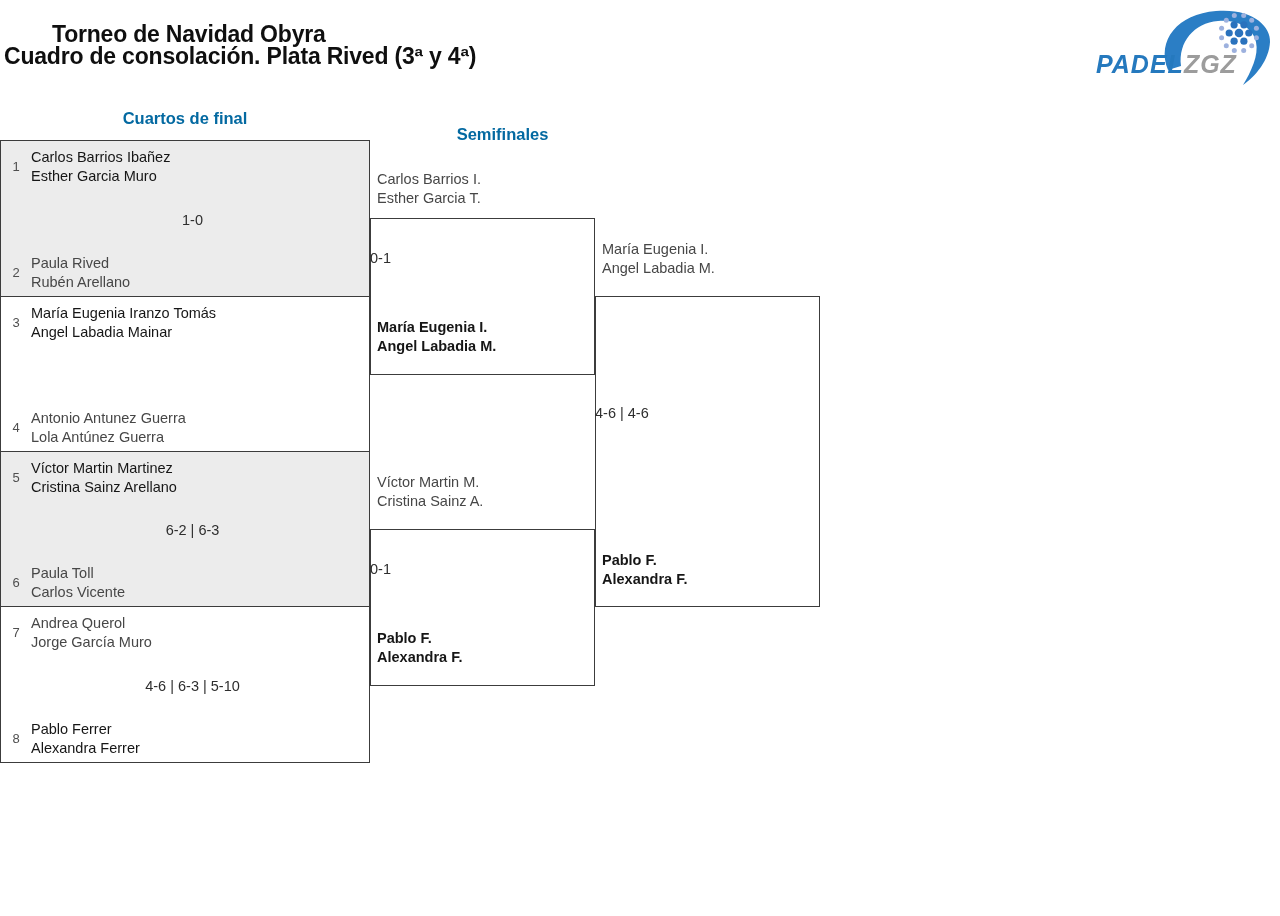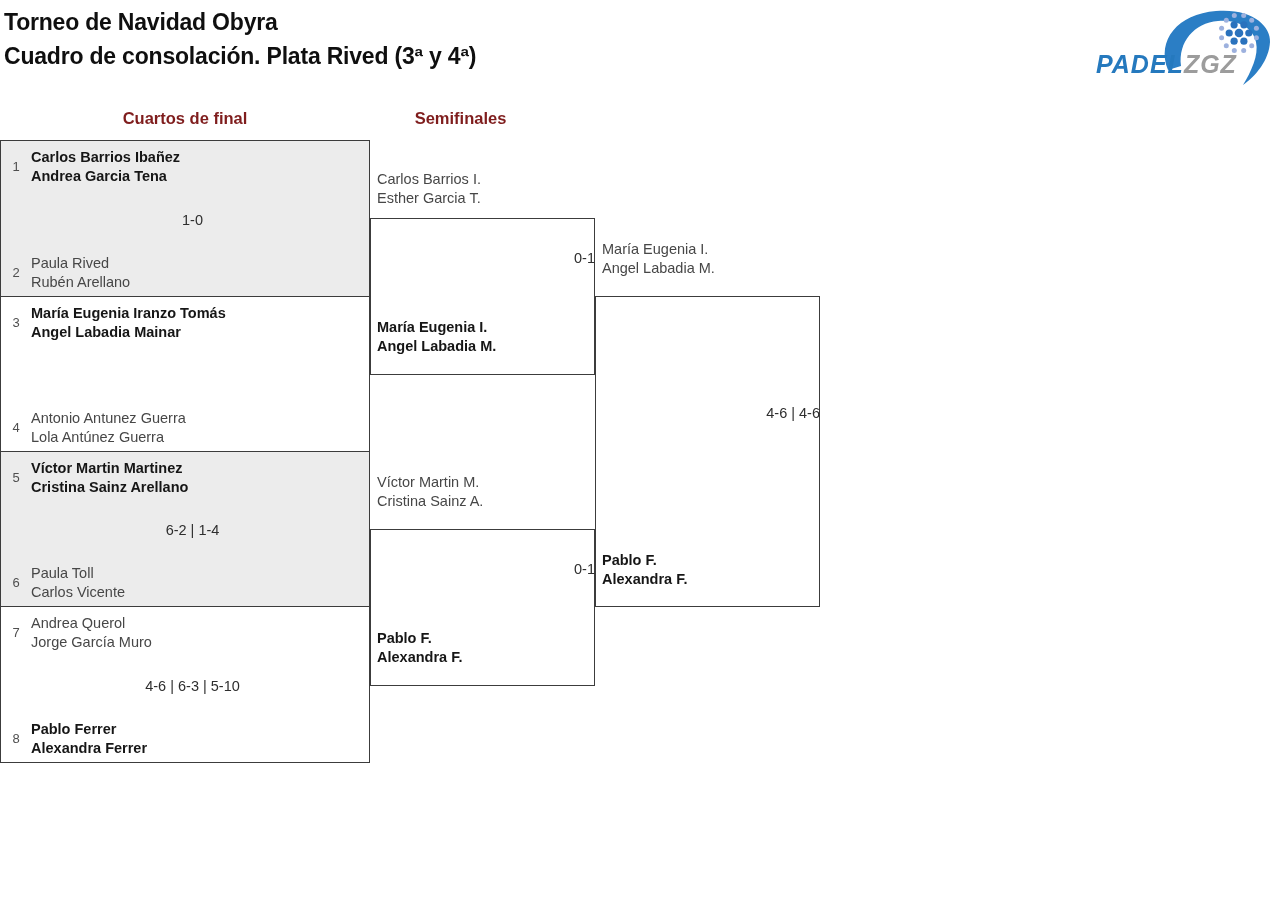--- a/index.html
+++ b/index.html
@@ -15,72 +15,72 @@
   
   .title-line1, .title-line2 {
     position: absolute;
     left: 4px;
     font-size: 23px;
     font-weight: 700;
     color: #0f0f0f;
     letter-spacing: -0.2px;
     white-space: nowrap;
   }
-  .title-line1 { top: 9px; }
+  .title-line1 { top: 21px; margin-left: 48px; }
   .title-line2 { top: 43px; }
 
   
   .logo { position: absolute; left: 1096px; top: 6px; width: 180px; height: 92px; }
   .logo svg { position: absolute; left: 0; top: 0; }
   .logo-text {
     position: absolute; left: 0; top: 44px;
     font-size: 25px; font-style: italic; font-weight: 800;
     letter-spacing: 1px; white-space: nowrap; text-align: right;
   }
   .logo-word-primary { color: var(--brand_blue, #2579be); }
   .logo-word-secondary { color: var(--brand_gray, #9c9c9c); }
 
   
   .col-header {
     position: absolute; top: 109px; height: 22px;
-    text-align: center; font-size: 16.5px; font-weight: 700; color: #7f1d1d;
+    text-align: center; font-size: 16.5px; font-weight: 700; color: #0369a1;
   }
   .col-qf { left: 0; width: 370px; }
-  .col-sf { left: 348px; width: 225px; }
+  .col-sf { left: 390px; width: 225px; margin-top: 16px; }
   .col-f  { left: 595px; width: 225px; }
 
   
   .match {
     position: absolute; left: 0; width: 370px;
     border: 1px solid var(--line, #3c3c3c);
     background: #ffffff;
     display: flex; flex-direction: column; justify-content: space-between;
     padding: 7px 10px 5px 0;
   }
   .match.shade { background: var(--shade, #ececec); }
   .team { display: flex; align-items: center; }
   .seed { flex: 0 0 30px; width: 30px; text-align: center; font-size: 13px; color: #4f4f4f; }
   .names { font-size: 14.5px; line-height: 18.5px; font-weight: 400; color: var(--text_muted, #474747); }
-  .names.winner { font-weight: 700; color: var(--text_dark, #161616); }
+  .names.winner { font-weight: 400; color: var(--text_dark, #161616); }
   .score { text-align: center; font-size: 14.5px; color: #2e2e2e; margin-left: 25px; }
 
   
   .round-box {
     position: absolute; width: 225px;
     border: 1px solid var(--line, #3c3c3c);
     background: transparent;
   }
   .slot-names {
     position: absolute; width: 215px;
     font-size: 14.5px; line-height: 18.5px;
     font-weight: 400; color: var(--text_muted, #474747);
   }
   .slot-names.winner { font-weight: 700; color: var(--text_dark, #161616); }
   .slot-score {
-    position: absolute; width: 225px; text-align: right;
+    position: absolute; width: 225px; text-align: left;
     font-size: 14.5px; color: #2e2e2e;
   }
 </style>
 </head>
 <body>
 
 <div class="page">
 
   <div class="title-line1">Torneo de Navidad Obyra</div>
   <div class="title-line2">Cuadro de consolación. Plata Rived (3ª y 4ª)</div>
@@ -118,21 +118,21 @@
   </div>
 
   <div class="col-header col-qf">Cuartos de final</div>
   <div class="col-header col-sf">Semifinales</div>
 
   <div class="match shade" style="top:140px;height:157px">
     <div class="team">
       <span class="seed">1</span>
       <div class="names winner">
         <div>Carlos Barrios Ibañez</div>
-        <div>Andrea Garcia Tena</div>
+        <div>Esther Garcia Muro</div>
       </div>
     </div>
     <div class="score">1-0</div>
     <div class="team">
       <span class="seed">2</span>
       <div class="names">
         <div>Paula Rived</div>
         <div>Rubén Arellano</div>
       </div>
     </div>
@@ -156,21 +156,21 @@
   </div>
 
   <div class="match shade" style="top:451px;height:156px">
     <div class="team">
       <span class="seed">5</span>
       <div class="names winner">
         <div>Víctor Martin Martinez</div>
         <div>Cristina Sainz Arellano</div>
       </div>
     </div>
-    <div class="score">6-2 | 1-4</div>
+    <div class="score">6-2 | 6-3</div>
     <div class="team">
       <span class="seed">6</span>
       <div class="names">
         <div>Paula Toll</div>
         <div>Carlos Vicente</div>
       </div>
     </div>
   </div>
 
   <div class="match" style="top:606px;height:157px">

